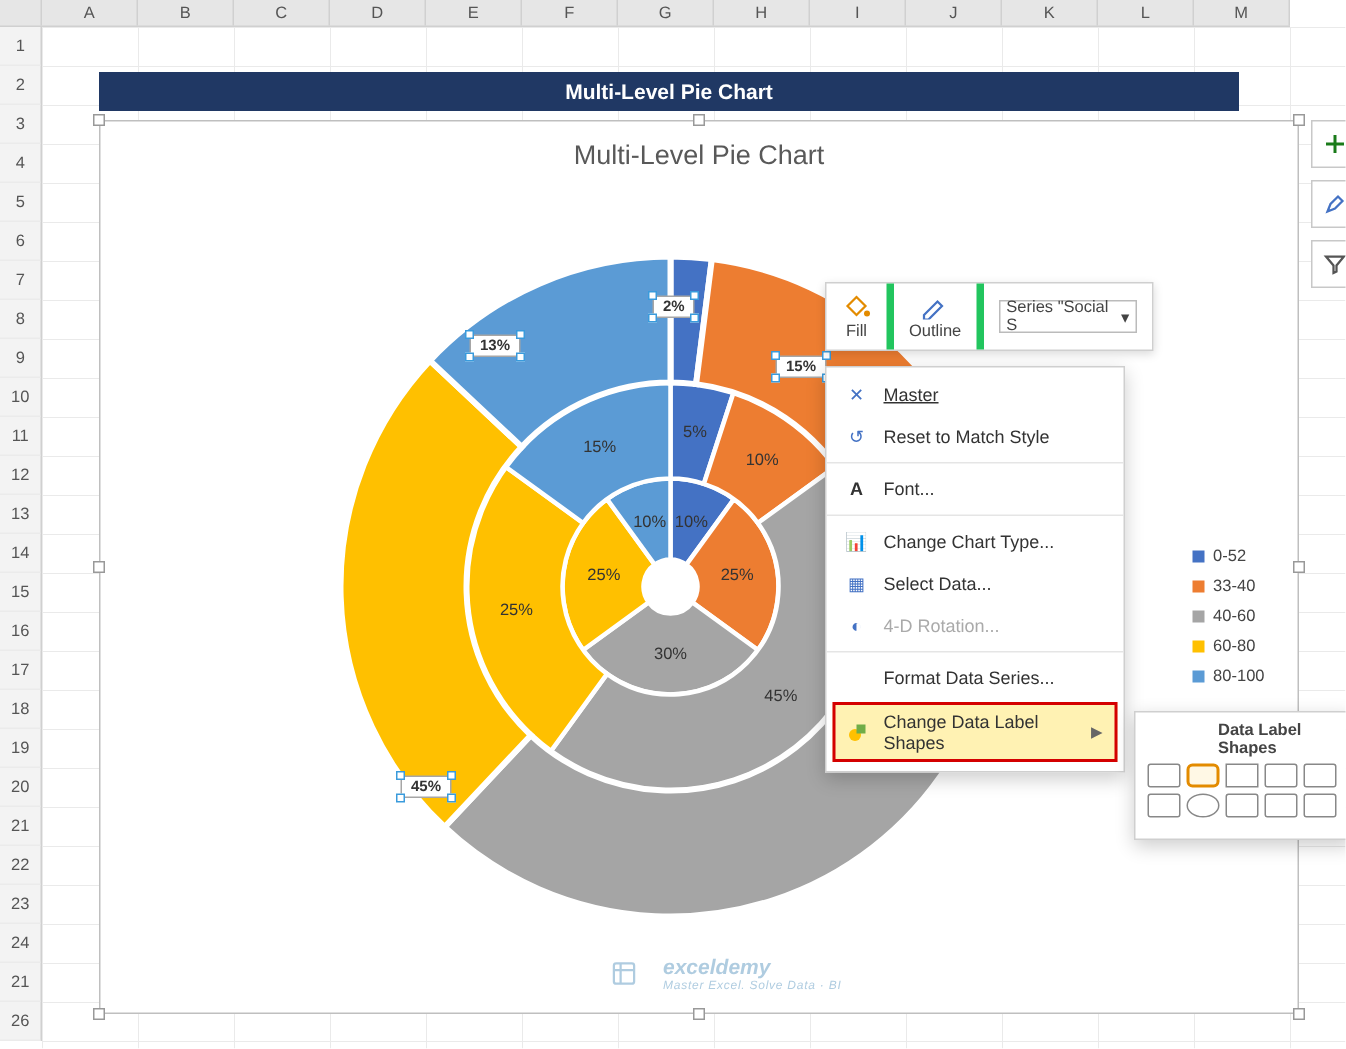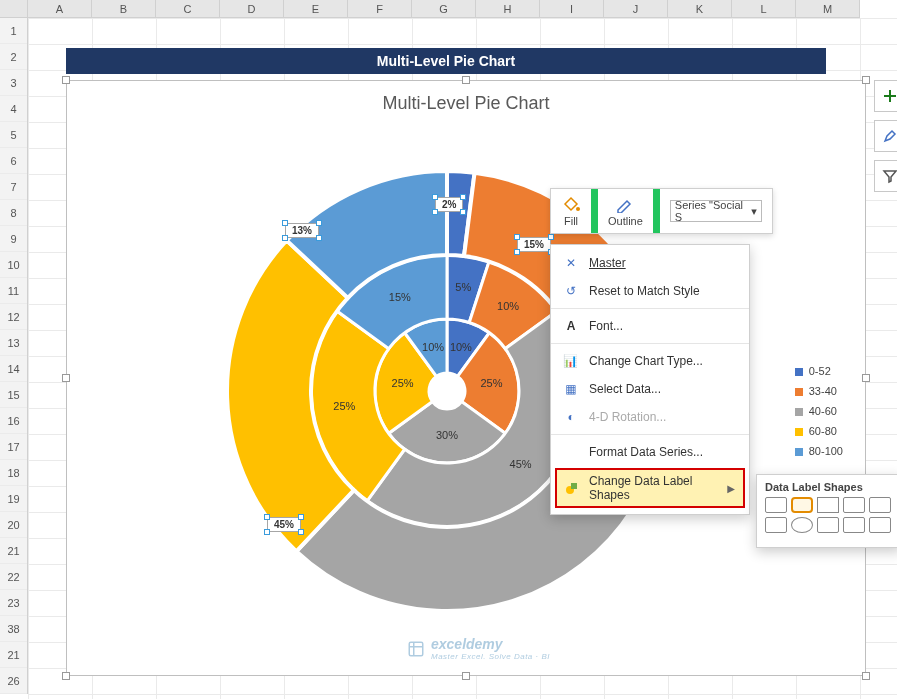--- a/index.html
+++ b/index.html
@@ -32,39 +32,39 @@
 
   .legend { position: absolute; right: 22px; top: 280px; font-size: 11px; color: #444; line-height: 20px; }
   .legend .sw { display: inline-block; width: 8px; height: 8px; margin-right: 6px; vertical-align: middle; }
 
   .side-buttons { position: absolute; left: 846px; top: 62px; display: flex; flex-direction: column; gap: 8px; }
   .side-btn { width: 32px; height: 32px; border: 1px solid #c8c8c8; background: #fff; display: flex; align-items: center; justify-content: center; color: #1a7b1a; }
   .side-btn.brush { color: #4472c4; }
   .side-btn.filter { color: #555; }
 
   .mini-toolbar { position: absolute; left: 522px; top: 170px; display: flex; border: 1px solid #cfcfcf; background: #fff; box-shadow: 0 2px 6px rgba(0,0,0,0.15); }
-  .mini-toolbar .cell { padding: 6px 10px; display: flex; flex-direction: column; align-items: center; gap: 2px; border-right: 7px solid #22c55e; font-size: 11px; color: #444; }
+  .mini-toolbar .cell { padding: 6px 10px; display: flex; flex-direction: column; align-items: center; gap: 2px; border-right: 5px solid #22c55e; font-size: 11px; color: #444; }
   .mini-toolbar .cell:last-child { border-right: none; }
   .series-sel { width: 92px; height: 22px; border: 1px solid #bbb; font-size: 11px; padding: 2px 4px; display: flex; align-items: center; justify-content: space-between; }
 
   .ctx-menu { position: absolute; left: 522px; top: 226px; width: 200px; background: #fff; border: 1px solid #cfcfcf; box-shadow: 0 4px 12px rgba(0,0,0,0.2); padding: 4px 0; }
   .ctx-item { display: flex; align-items: center; gap: 10px; padding: 6px 12px; font-size: 12px; color: #333; cursor: default; }
   .ctx-item.disabled { color: #aaa; }
   .ctx-item .ic { width: 16px; height: 16px; display: inline-flex; align-items: center; justify-content: center; color: #4472c4; }
   .ctx-item.hl { background: #fff2b3; border: 2px solid #d40000; margin: 2px 4px; padding: 4px 8px; justify-content: space-between; }
   .ctx-item .arrow { margin-left: auto; color: #666; font-size: 10px; }
   .ctx-sep { height: 1px; background: #e5e5e5; margin: 3px 0; }
 
   .shapes-popup { position: absolute; left: 728px; top: 456px; width: 146px; background: #fff; border: 1px solid #cfcfcf; box-shadow: 0 4px 12px rgba(0,0,0,0.2); padding: 6px 8px 14px; }
-  .shapes-popup .hdr { font-weight: 600; font-size: 11px; margin-bottom: 4px; color: #444; }
+  .shapes-popup .hdr { font-weight: 600; font-size: 11px; margin-bottom: 4px; color: #444; margin-left: 47px; }
   .shapes-grid { display: grid; grid-template-columns: repeat(5, 22px); gap: 4px; }
   .sh { width: 22px; height: 16px; border: 1px solid #888; border-radius: 2px; }
   .sh.sel { border: 2px solid #e38b00; background: #fff8e5; border-radius: 4px; }
 
-  .watermark { position: absolute; left: 340px; bottom: 14px; display: flex; align-items: center; gap: 6px; opacity: 0.55; color: #6fa3c7; font-size: 14px; font-style: italic; }
+  .watermark { position: absolute; left: 340px; bottom: 14px; display: flex; align-items: center; gap: 17px; opacity: 0.55; color: #6fa3c7; font-size: 14px; font-style: italic; }
   .u { text-decoration: underline; }
 
   .dl-box { position: absolute; font-size: 10px; font-weight: 700; padding: 1px 6px; border: 1px solid #a6a6a6; background: #fff; border-radius: 3px; }
   .dl-box .hsq { position: absolute; width: 6px; height: 6px; background: #fff; border: 1px solid #3a9bdc; }
 </style>
 </head>
 <body>
 <div class="app">
 
 <div class="col-headers">
@@ -101,21 +101,21 @@
       <div class="row-hd">14</div>
       <div class="row-hd">15</div>
       <div class="row-hd">16</div>
       <div class="row-hd">17</div>
       <div class="row-hd">18</div>
       <div class="row-hd">19</div>
       <div class="row-hd">20</div>
       <div class="row-hd">21</div>
       <div class="row-hd">22</div>
       <div class="row-hd">23</div>
-      <div class="row-hd">38</div>
+      <div class="row-hd">24</div>
       <div class="row-hd">21</div>
       <div class="row-hd">26</div>
     </div>
 
 <div class="grid-area">
   <div class="gridlines"></div>
 
   <div class="title-banner">Multi-Level Pie Chart</div>
 
   <div class="chart-box">
@@ -153,21 +153,21 @@
           <text x="-102.71958742189432" y="19.26918436418402" text-anchor="middle" font-size="11" fill="#333">25%</text>
           <path d="M -110.02631123499287 -79.93879431177633 A 136 136 0 0 1 -2.4982794702606005e-14 -136 L -1.3226185430791413e-14 -72 A 72 72 0 0 0 -58.249223594996224 -42.32053816505806 Z" fill="#5b9bd5" stroke="#fff" stroke-width="3"></path>
           <text x="-47.215011972912876" y="-89.66467851559025" text-anchor="middle" font-size="11" fill="#333">15%</text>
           <path d="M 1.3471114790620885e-14 -220 A 220 220 0 0 1 27.573311384146937 -218.26523428918514 L 17.04531976474538 -134.927599378769 A 136 136 0 0 0 8.327598234202001e-15 -136 Z" fill="#4472c4" stroke="#fff" stroke-width="4"></path>
           <path d="M 27.573311384146937 -218.26523428918514 A 220 220 0 0 1 192.78746960964997 -105.98580830237735 L 119.17770848596545 -65.51849967783326 A 136 136 0 0 0 17.04531976474538 -134.927599378769 Z" fill="#ed7d31" stroke="#fff" stroke-width="4"></path>
           <path d="M 192.78746960964997 -105.98580830237735 A 220 220 0 0 1 -150.60036330431146 160.3730980327106 L -93.09840640630162 99.13973332931201 A 136 136 0 0 0 119.17770848596545 -65.51849967783326 Z" fill="#a5a5a5" stroke="#fff" stroke-width="4"></path>
           <path d="M -150.60036330431146 160.3730980327106 A 220 220 0 0 1 -160.3730980327106 -150.60036330431146 L -99.13973332931201 -93.09840640630162 A 136 136 0 0 0 -93.09840640630162 99.13973332931201 Z" fill="#ffc000" stroke="#fff" stroke-width="4"></path>
           <path d="M -160.3730980327106 -150.60036330431146 A 220 220 0 0 1 -4.0413344371862656e-14 -220 L -2.4982794702606005e-14 -136 A 136 136 0 0 0 -99.13973332931201 -93.09840640630162 Z" fill="#5b9bd5" stroke="#fff" stroke-width="4"></path>
         </svg>
 
-    <div class="dl-box" style="left:218px; top:142px">
+    <div class="dl-box" style="left:246px; top:142px">
       <span>13%</span>
       <span class="hsq" style="left:-4px;top:-4px"></span><span class="hsq" style="right:-4px;top:-4px"></span>
       <span class="hsq" style="left:-4px;bottom:-4px"></span><span class="hsq" style="right:-4px;bottom:-4px"></span>
     </div>
     <div class="dl-box" style="left:368px; top:116px">
       <span>2%</span>
       <span class="hsq" style="left:-4px;top:-4px"></span><span class="hsq" style="right:-4px;top:-4px"></span>
       <span class="hsq" style="left:-4px;bottom:-4px"></span><span class="hsq" style="right:-4px;bottom:-4px"></span>
     </div>
     <div class="dl-box" style="left:450px; top:156px">

